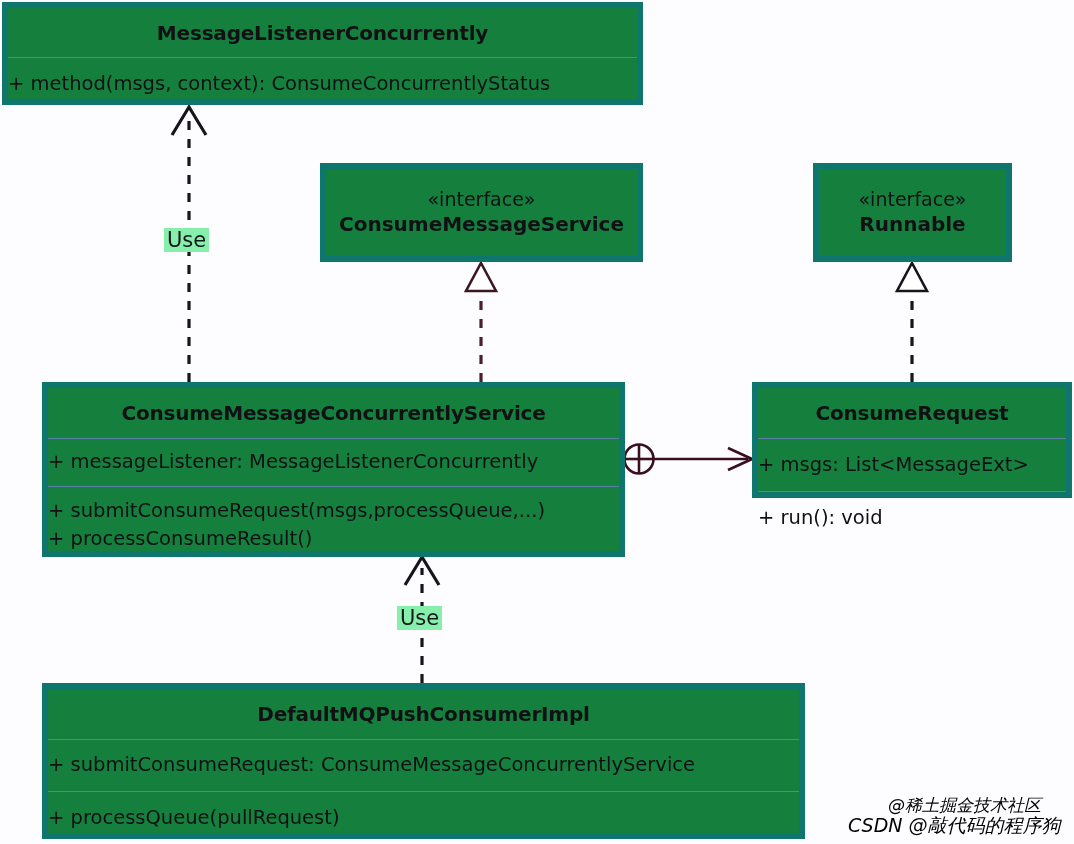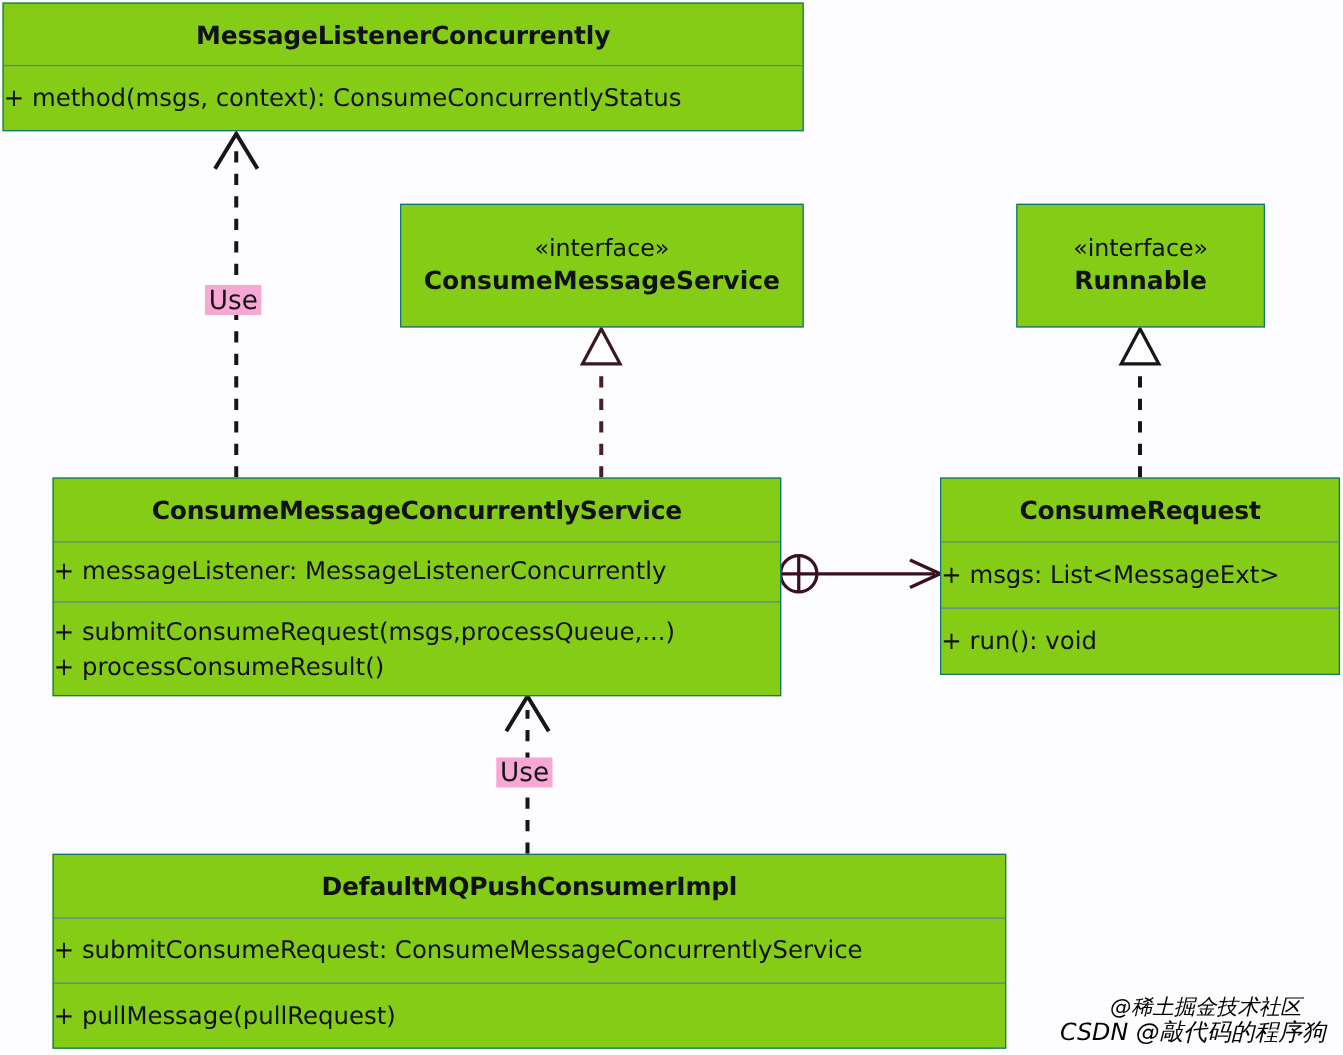--- a/index.html
+++ b/index.html
@@ -15,22 +15,22 @@
   }
   #diagram {
     position: relative;
     width: 1074px;
     height: 844px;
   }
   
   .uml-box {
     position: absolute;
     box-sizing: border-box;
-    border: 1px solid #0f766e;
-    background: #84cc16;
+    border: 6px solid #0f766e;
+    background: #15803d;
     z-index: 4;
   }
   .uml-section {
     box-sizing: border-box;
     border-bottom: 1px solid #5b7fa6;
     display: flex;
     flex-direction: column;
     justify-content: center;
   }
   .uml-section:last-child {
@@ -72,21 +72,21 @@
     width: 1074px;
     height: 844px;
     z-index: 2;
     pointer-events: none;
   }
   .edge-label {
     position: absolute;
     font-size: 21px;
     color: #15151a;
     z-index: 3;
-    background: #f9a8d4;
+    background: #86efac;
     padding: 0 3px;
     white-space: nowrap;
   }
   
   .watermark {
     position: absolute;
     z-index: 6;
     white-space: nowrap;
     color: #000000;
     pointer-events: none;
@@ -172,40 +172,40 @@
     </div>
     <div class="uml-section" style="height:48px;">
       <div class="uml-member">+ messageListener: MessageListenerConcurrently</div>
     </div>
     <div class="uml-section" style="height:76px;">
       <div class="uml-member">+ submitConsumeRequest(msgs,processQueue,...)</div>
       <div class="uml-member">+ processConsumeResult()</div>
     </div>
   </div>
 
-  <div class="uml-box" style="left:752px; top:382px; width:320px; height:158px;">
+  <div class="uml-box" style="left:752px; top:382px; width:320px; height:116px;">
     <div class="uml-section" style="height:51px;">
       <div class="uml-title">ConsumeRequest</div>
     </div>
     <div class="uml-section" style="height:53px;">
       <div class="uml-member">+ msgs: List&lt;MessageExt&gt;</div>
     </div>
     <div class="uml-section" style="height:53px;">
       <div class="uml-member">+ run(): void</div>
     </div>
   </div>
 
   <div class="uml-box" style="left:42px; top:683px; width:763px; height:156px;">
     <div class="uml-section" style="height:51px;">
       <div class="uml-title">DefaultMQPushConsumerImpl</div>
     </div>
     <div class="uml-section" style="height:52px;">
       <div class="uml-member">+ submitConsumeRequest: ConsumeMessageConcurrentlyService</div>
     </div>
     <div class="uml-section" style="height:53px;">
-      <div class="uml-member">+ pullMessage(pullRequest)</div>
+      <div class="uml-member">+ processQueue(pullRequest)</div>
     </div>
   </div>
 
   <div class="watermark" id="wm-juejin">@稀土掘金技术社区</div>
   <div class="watermark" id="wm-csdn">CSDN @敲代码的程序狗</div>
 
 </div>
 
 </body></html>

